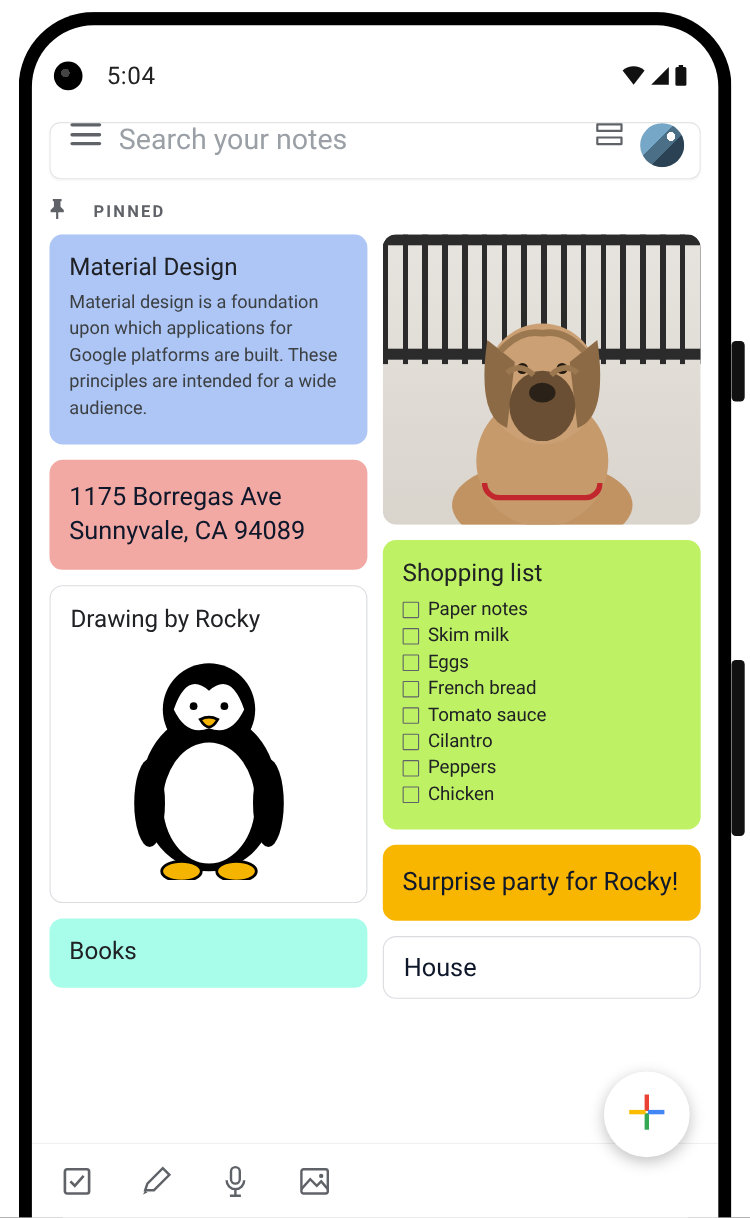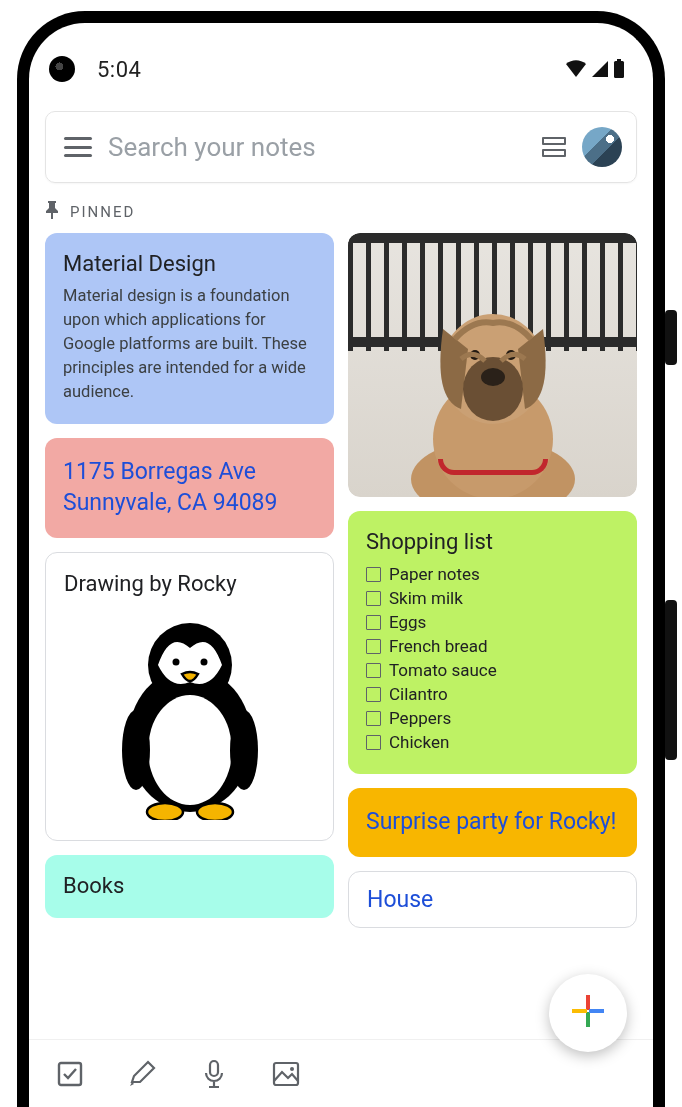--- a/index.html
+++ b/index.html
@@ -66,65 +66,65 @@
     margin-right: 22px;
     flex-shrink: 0;
   }
   .clock { font-size: 22px; color: #222; font-weight: 400; letter-spacing: 0.5px; }
   .status-right { margin-left: auto; display: flex; align-items: center; gap: 4px; }
   .status-right svg { display: block; }
 
   
   .searchbar {
     margin: 18px 16px 0 16px;
-    height: 72px;
+    height: 52px;
     border: 1px solid #e4e4e4;
     border-radius: 10px;
     display: flex;
-    align-items: center;
+    align-items: flex-start;
     padding: 0 14px 0 18px;
     gap: 16px;
     box-shadow: 0 1px 2px rgba(0,0,0,0.04);
   }
   .hamburger { width:28px; height:20px; display:flex; flex-direction:column; justify-content:space-between;}
   .hamburger span { height:3px; background:#5f6368; border-radius:2px; }
   .search-text { flex:1; color:#9aa0a6; font-size:26px; }
   .layout-toggle { display:flex; flex-direction:column; gap:4px; }
   .layout-toggle span { width:24px; height:8px; border:2.5px solid #5f6368; border-radius:1px;}
   .avatar {
     width:40px; height:40px; border-radius:50%;
     background: radial-gradient(circle at 70% 30%, #fff 0 4px, transparent 4px),
                 linear-gradient(135deg,#76a7c7 0 40%, #4c6f88 40% 60%, #2b4254 60%);
     background-color:#5a7a8f;
   }
 
   
   .section-hdr {
     margin: 18px 16px 10px 16px;
-    display:flex; align-items:center; gap:11px;
-    color:#5f6368; font-size:15px; letter-spacing:2px; font-weight:400;
+    display:flex; align-items:center; gap:26px;
+    color:#5f6368; font-size:15px; letter-spacing:2px; font-weight:700;
   }
 
   
   .notes {
     padding: 0 16px 0 16px;
     display:flex; gap:14px;
     flex: 1 1 auto;
     overflow: hidden;
   }
   .col { flex:1; display:flex; flex-direction:column; gap:14px; }
   .card {
     border-radius:12px;
     padding:18px 18px 20px 18px;
     overflow:hidden;
   }
   .card.img { padding:0; }
   .card-title { font-size:22px; font-weight:400; color:#202124; margin-bottom:8px;}
   .card-body { font-size:16.5px; line-height:1.45; color:#3c4043; }
-  .card-body.big { font-size:23px; line-height:1.35; color:#1d4ed8; }
+  .card-body.big { font-size:23px; line-height:1.35; color:#0f172a; }
   .card.bordered { border:1.5px solid #dadce0; background:#fff;}
 
   
   .dogbox {
     height:264px; border-radius:12px; position:relative; overflow:hidden;
     background:linear-gradient(#e7e4df, #d9d4cc);
   }
   .fence { position:absolute; top:0; left:0; right:0; height:118px;
     background:
       linear-gradient(#2b2b2b,#2b2b2b) 0 0/100% 10px no-repeat,

